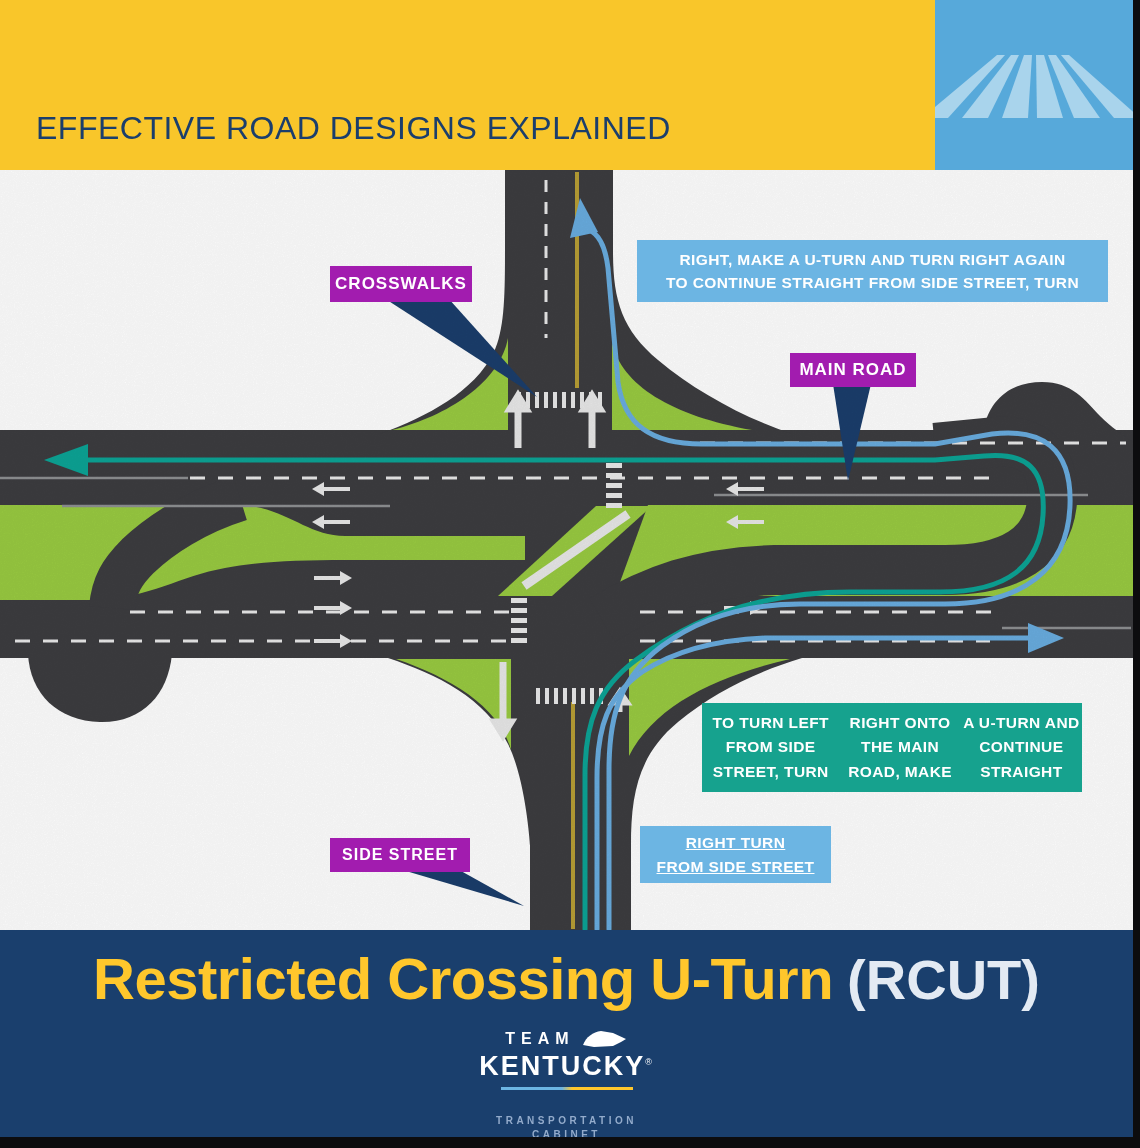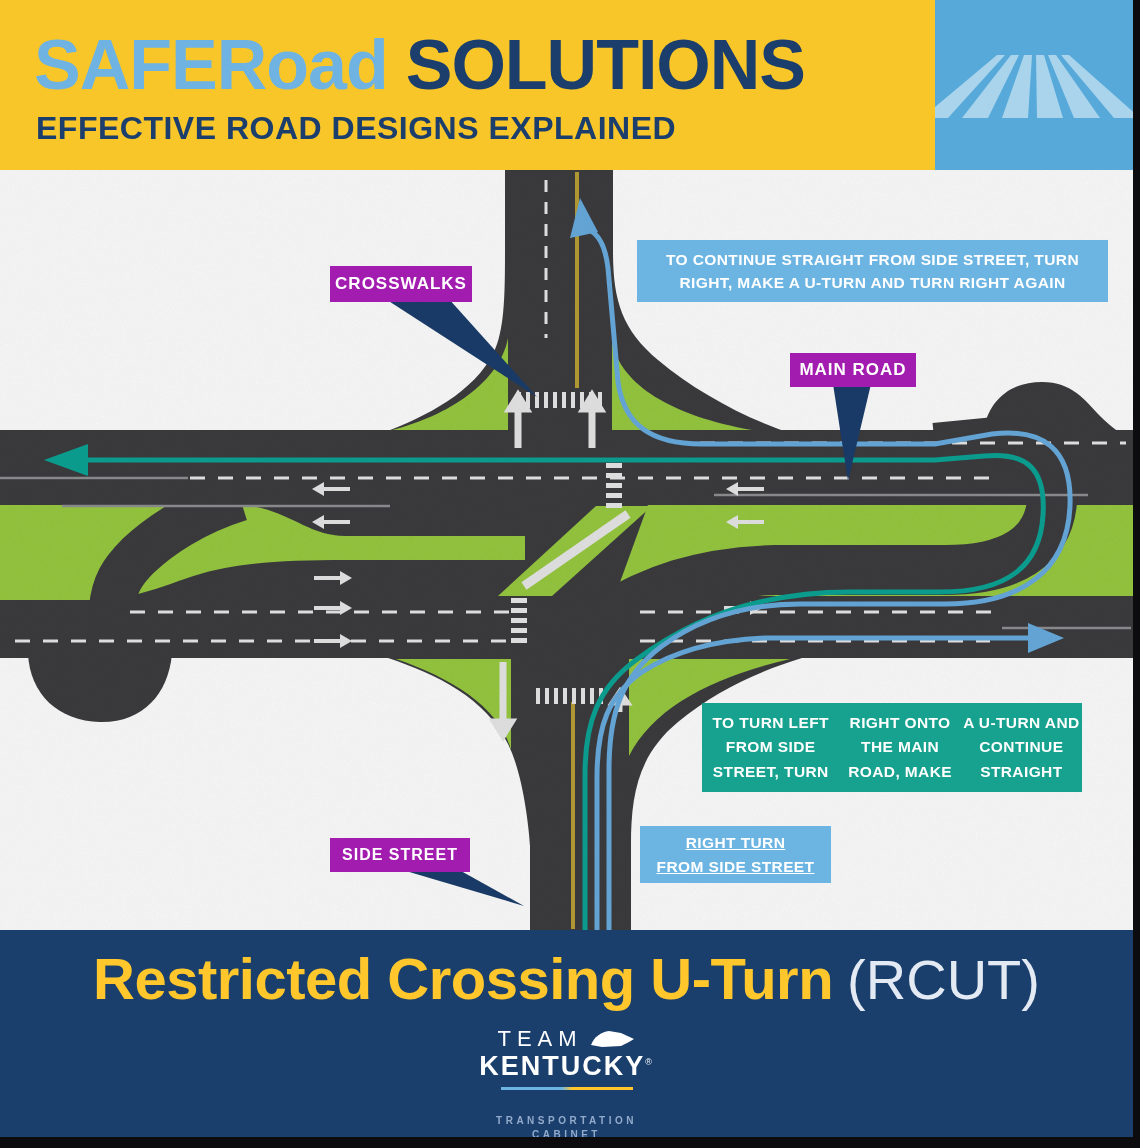--- a/index.html
+++ b/index.html
@@ -6,21 +6,21 @@
   body{width:1140px;height:1148px;position:relative;overflow:hidden;
        font-family:"Liberation Sans", sans-serif;}
   .abs{position:absolute;}
 
   
   .header{left:0;top:0;width:1133px;height:170px;background:#F9C62A;}
   .header-title{left:34px;top:30px;display:flex;gap:18px;align-items:baseline;
      font-size:70px;font-weight:800;letter-spacing:-1px;line-height:1;}
   .t-light{color:#6FB3E2;}
   .t-dark{color:#1B3E6C;}
-  .header-sub{left:36px;top:110px;font-size:32px;font-weight:700;color:#1B3E6C;letter-spacing:.5px;}
+  .header-sub{left:36px;top:110px;font-size:32px;font-weight:400;color:#1B3E6C;letter-spacing:.5px;}
   .corner{left:935px;top:0;width:198px;height:170px;background:#57A9DA;}
 
   
   .strip-right{left:1133px;top:0;width:7px;height:1148px;background:#0c0c0e;}
   .strip-bottom{left:0;top:1137px;width:1140px;height:11px;background:#0c0c0e;}
 
   
   .diagram{left:0;top:170px;width:1133px;height:760px;}
 
   .callout{position:absolute;color:#fff;font-weight:700;display:flex;
@@ -34,38 +34,34 @@
   .c-mainroad{left:790px;top:353px;width:126px;height:34px;}
   .c-turnleft{left:702px;top:703px;width:380px;height:89px;}
   .c-rightturn{left:640px;top:826px;width:191px;height:57px;text-decoration:underline;}
   .c-sidestreet{left:330px;top:838px;width:140px;height:34px;font-size:16px;}
 
   
   .footer{left:0;top:930px;width:1133px;height:207px;background:#1A3F6D;}
   .footer-title{left:0;top:20px;width:100%;display:flex;justify-content:center;
      align-items:baseline;gap:14px;line-height:1;}
   .ft-bold{font-size:58px;font-weight:800;color:#FFC72C;letter-spacing:-.5px;}
-  .ft-paren{font-size:56px;font-weight:400;color:#E3EAF3;}
+  .ft-paren{font-size:56px;font-weight:700;color:#E3EAF3;}
   .logo{left:0;top:98px;width:100%;display:flex;flex-direction:column;align-items:center;}
   .logo-team-row{display:flex;align-items:center;gap:7px;height:22px;}
-  .logo-team{color:#ffffff;font-size:22px;font-weight:400;letter-spacing:6px;}
+  .logo-team{color:#ffffff;font-size:16px;font-weight:700;letter-spacing:6px;}
   .logo-kentucky{color:#ffffff;font-size:27px;font-weight:800;letter-spacing:2px;margin-top:1px;}
   .logo-reg{font-size:9px;vertical-align:super;font-weight:400;}
   .logo-divider{width:132px;height:3px;margin-top:5px;
      background:linear-gradient(90deg,#6CB5E3 0 46%,#FFC72C 54% 100%);}
   .logo-cab{color:#93ABCB;font-size:10px;font-weight:600;letter-spacing:3.5px;margin-top:24px;line-height:1.35;text-align:center;}
 </style>
 </head>
 <body>
 
 <div class="abs header">
-  <div class="abs header-title">
-    <span class="t-light">SAFERoad</span>
-    <span class="t-dark">SOLUTIONS</span>
-  </div>
   <div class="abs header-sub">EFFECTIVE ROAD DESIGNS EXPLAINED</div>
   <div class="abs corner">
     <svg width="198" height="170" viewBox="0 0 198 170">
       <g fill="#A9D4EC">
         <polygon points="62,55 70,55 13,118 -13,118"></polygon>
         <polygon points="76,55 84,55 53,118 27,118"></polygon>
         <polygon points="89,55 97,55 93,118 67,118"></polygon>
         <polygon points="101,55 109,55 128,118 102,118"></polygon>
         <polygon points="113,55 121,55 165,118 139,118"></polygon>
         <polygon points="126,55 134,55 205,118 179,118"></polygon>
@@ -214,22 +210,22 @@
   </g>
 
   <rect x="0" y="170" width="1133" height="760" filter="url(#grain)" opacity="0.05"></rect>
 </svg>
 </div>
 
 <div class="callout navybox c-crosswalks">
   <span>CROSSWALKS</span>
 </div>
 <div class="callout bluebox c-continue">
+  <span>RIGHT, MAKE A U-TURN AND TURN RIGHT AGAIN</span>
   <span>TO CONTINUE STRAIGHT FROM SIDE STREET, TURN</span>
-  <span>RIGHT, MAKE A U-TURN AND TURN RIGHT AGAIN</span>
 </div>
 <div class="callout navybox c-mainroad">
   <span>MAIN ROAD</span>
 </div>
 <div class="callout tealbox c-turnleft">
   <span>TO TURN LEFT FROM SIDE STREET, TURN</span>
   <span>RIGHT ONTO THE MAIN ROAD, MAKE</span>
   <span>A U-TURN AND CONTINUE STRAIGHT</span>
 </div>
 <div class="callout bluebox c-rightturn">

